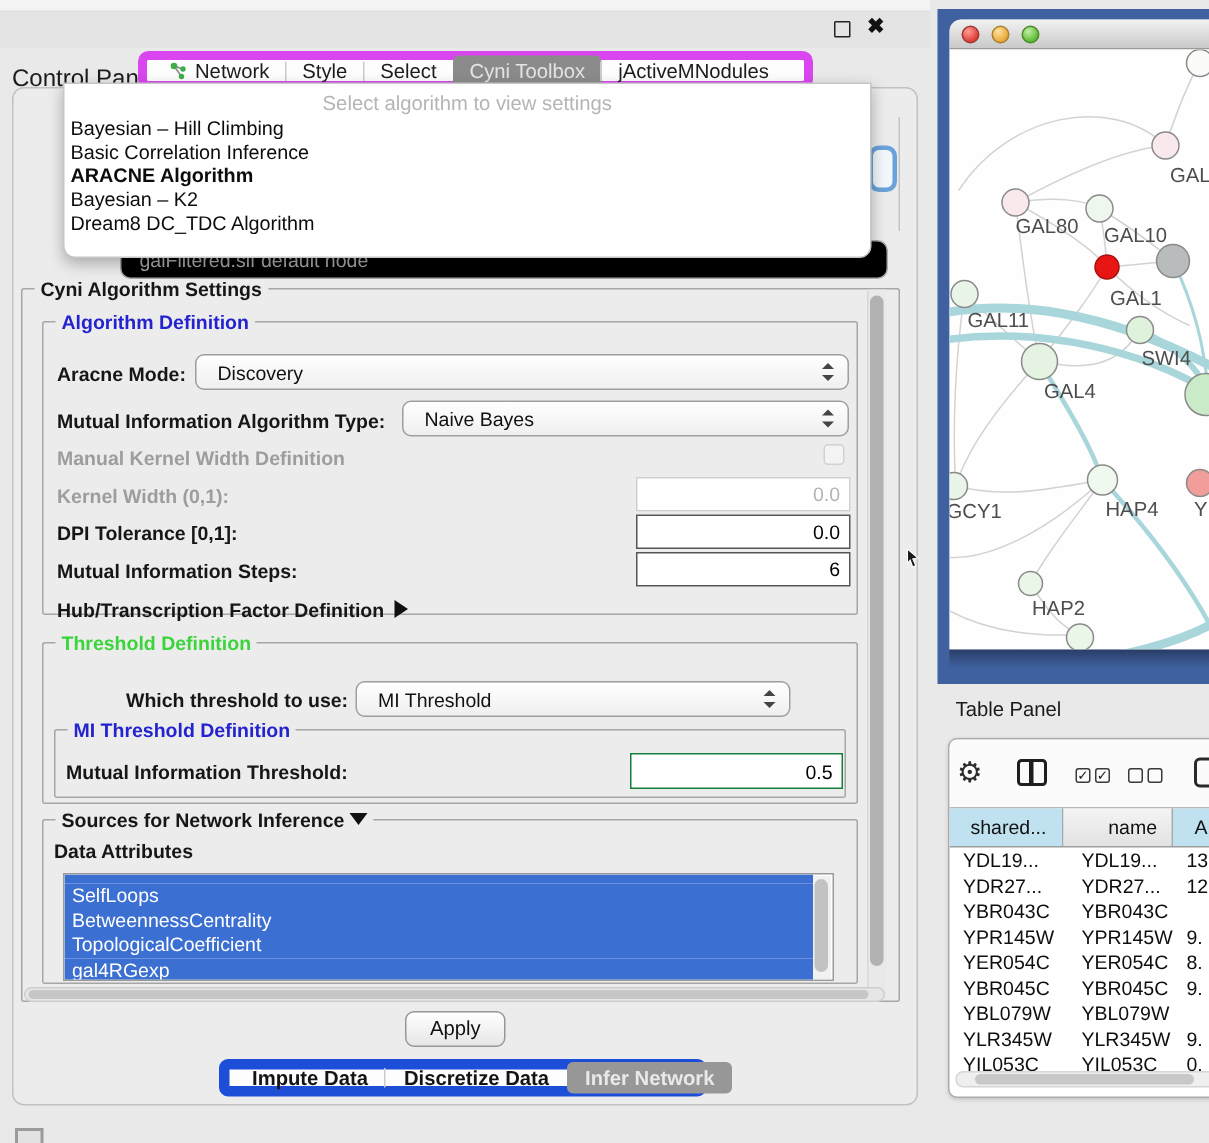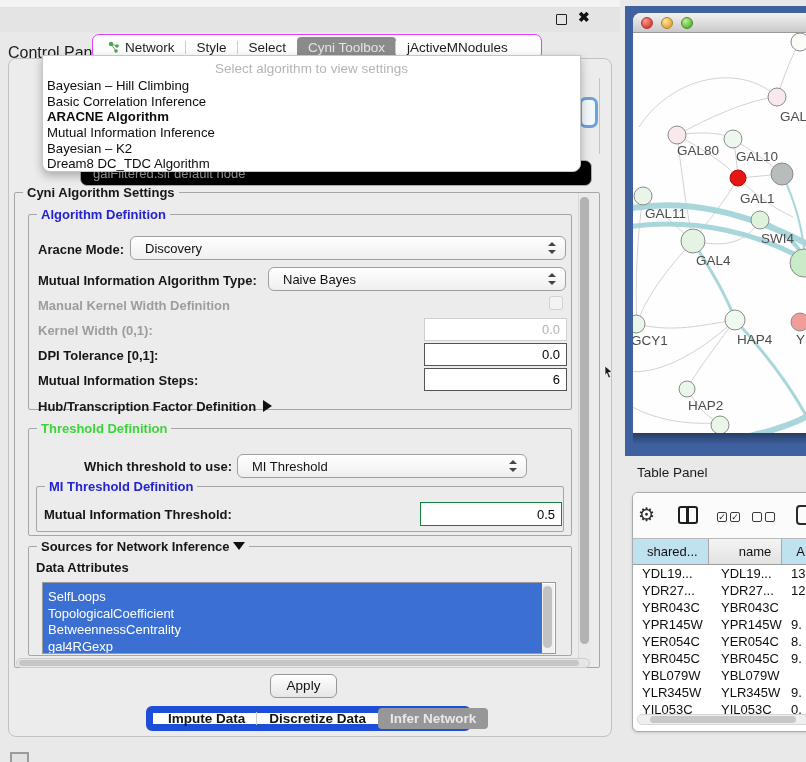--- a/index.html
+++ b/index.html
@@ -8,21 +8,21 @@
   #screen { position:relative; width:806px; height:762px; overflow:hidden; background:#e9e9e9; }
   .abs { position:absolute; }
 
   
   #topstrip { left:0; top:0; width:620px; height:8px; background:#f3f3f3; border-bottom:1px solid #e0e0e0;}
   #titlebar { left:0; top:8px; width:620px; height:24px; background:#e4e4e4; }
   #titlebar .t { position:absolute; left:8px; top:4px; font-size:16px; color:#1b1b1b;margin-top:32px; }
   #float-btn { left:556px; top:14px; width:11px; height:11px; border:1.8px solid #222; border-radius:1px;}
   #close-btn { left:578px; top:9px; font-size:14px; font-weight:bold; color:#111; }
 
-  #tabbar { left:92px; top:34px; width:450px; height:26px; background:#fdfdfd; border:1px solid #d946ef; border-radius:7px; display:flex; align-items:center; padding:0 4px;}
+  #tabbar { left:92px; top:34px; width:450px; height:26px; background:#fdfdfd; border:6px solid #d946ef; border-radius:7px; display:flex; align-items:center; padding:0 4px;}
   .tab { position:relative; padding:3px 11px; font-size:13.5px; color:#1c1c1c; white-space:nowrap; border-radius:4px; display:flex; align-items:center; gap:5px;}
   .tab + .tab::before { content:""; position:absolute; left:-1px; top:4px; bottom:4px; width:1px; background:#ccc; }
   .tab.sel { background:#8b8b8b; color:#e4e4e4; }
   .tab.sel::before { display:none; }
   .neticon { width:12px; height:13px; display:inline-block; }
 
   #panel { left:8px; top:58px; width:604px; height:679px; background:#ececec; border:1px solid #c2c2c2; border-radius:8px; }
 
   
   .group { position:absolute; border:1px solid #a6a6a6; border-radius:2px; }
@@ -163,21 +163,20 @@
   <div class="abs" id="hidden-combo">galFiltered.sif default node</div>
   <div class="abs" id="focus-sliver"></div>
   <div class="abs" id="bg-edge"></div>
 
   <div class="abs" id="dropdown">
     <div id="dd-prompt">Select algorithm to view settings</div>
     <div id="dd-items">
         <div class="dd-item">Bayesian – Hill Climbing</div>
         <div class="dd-item">Basic Correlation Inference</div>
         <div class="dd-item bold">ARACNE Algorithm</div>
-        <div class="dd-item">Mutual Information Inference</div>
         <div class="dd-item">Bayesian – K2</div>
         <div class="dd-item">Dream8 DC_TDC Algorithm</div>
       </div>
   </div>
 
   <div class="group" style="left:14px; top:192px; width:586px; height:476px;">
     <div class="glabel">Cyni Algorithm Settings</div>
   </div>
   <div class="abs" id="vsb-track"></div>
   <div class="abs" id="vsb-thumb"></div>
@@ -227,22 +226,22 @@
     <div class="glabel" style="font-size:13px;">
       <span>Sources for Network Inference</span>
       <span class="tri-down"></span>
     </div>
   </div>
   <div class="blabel" style="left:36px; top:560px;">Data Attributes</div>
   <div class="abs" id="listbox">
     <div class="li-part"></div>
     <div id="list-items">
         <div class="li-sel">SelfLoops</div>
+        <div class="li-sel">BetweennessCentrality</div>
         <div class="li-sel">TopologicalCoefficient</div>
-        <div class="li-sel">BetweennessCentrality</div>
         <div class="li-sel">gal4RGexp</div>
       </div>
     <div id="list-vsb">
         <div class="th"></div>
       </div>
   </div>
   <div class="abs" id="hsb">
       <div class="th"></div>
     </div>
 

